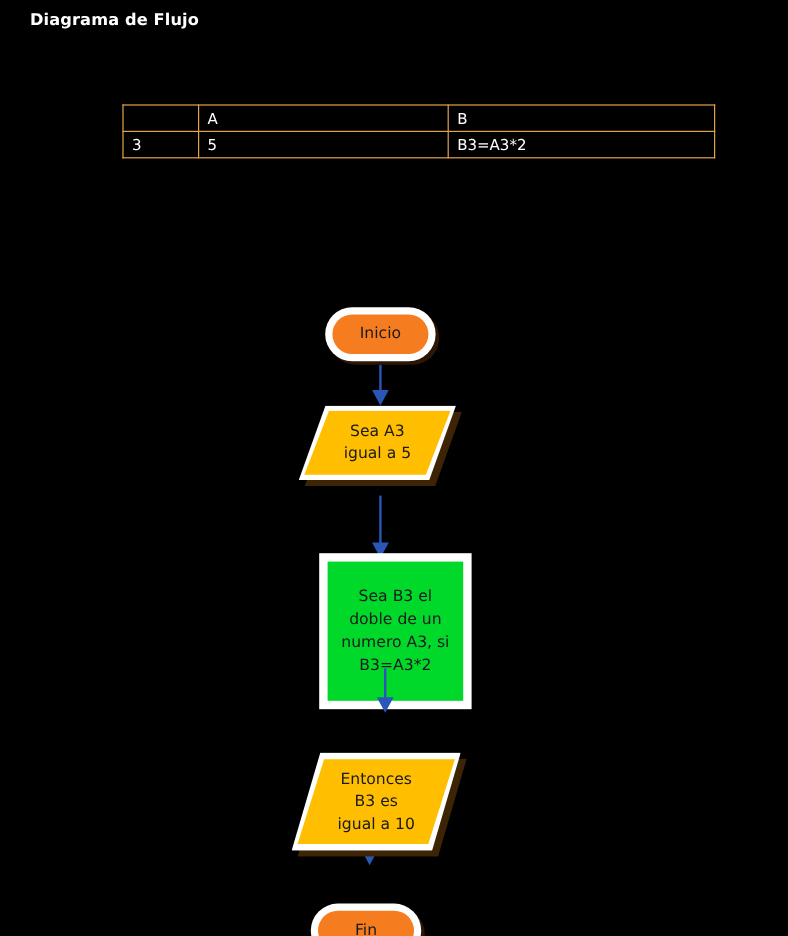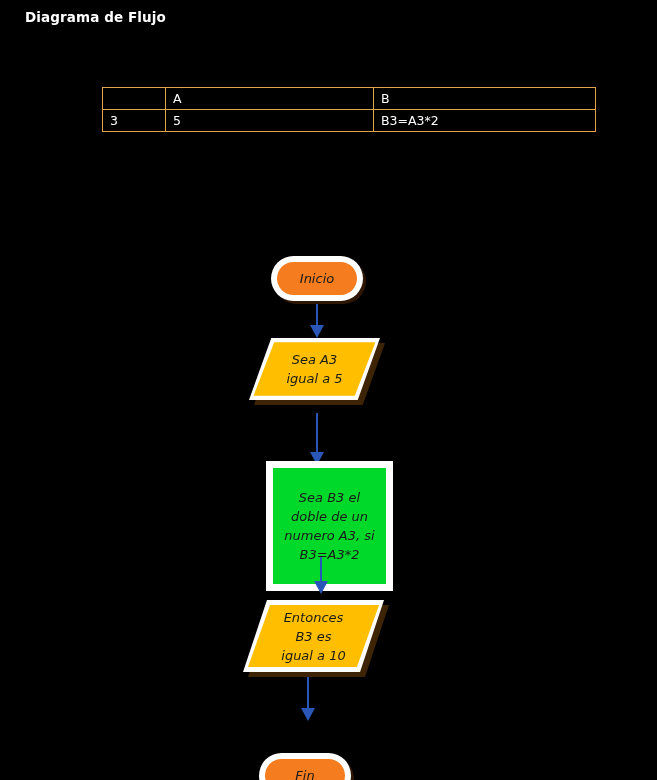--- a/index.html
+++ b/index.html
@@ -62,21 +62,20 @@
     top: 0;
     width: 657px;
     height: 780px;
     pointer-events: none;
   }
   #flowchart .node { pointer-events: auto; }
 
   
   .node {
     position: absolute;
-    font-style: italic;
   }
   .node-text {
     position: absolute;
     left: 0; top: 0;
     width: 100%; height: 100%;
     display: flex;
     flex-direction: column;
     align-items: center;
     justify-content: center;
     color: #1a1a1a;
@@ -227,21 +226,21 @@
 doble de un
 numero A3, si
 B3=A3*2</div>
   </div>
 
   <div class="connector" style="left:307px; top:557px; width:28px; height:37px; z-index:5;">
     <div class="conn-line" style="height:27px;"></div>
     <div class="conn-head"></div>
   </div>
 
-  <div class="node" style="left:243px; top:600px; width:141px; height:72px;">
+  <div class="node" style="left:243px; top:627px; width:141px; height:82px;">
     <div class="par-shadow"></div>
     <div class="par-outer"></div>
     <div class="par-inner"></div>
     <div class="node-text">Entonces
 B3 es
 igual a 10</div>
   </div>
 
   <div class="connector" style="left:294px; top:673px; width:28px; height:48px;">
     <div class="conn-line" style="height:38px;"></div>

